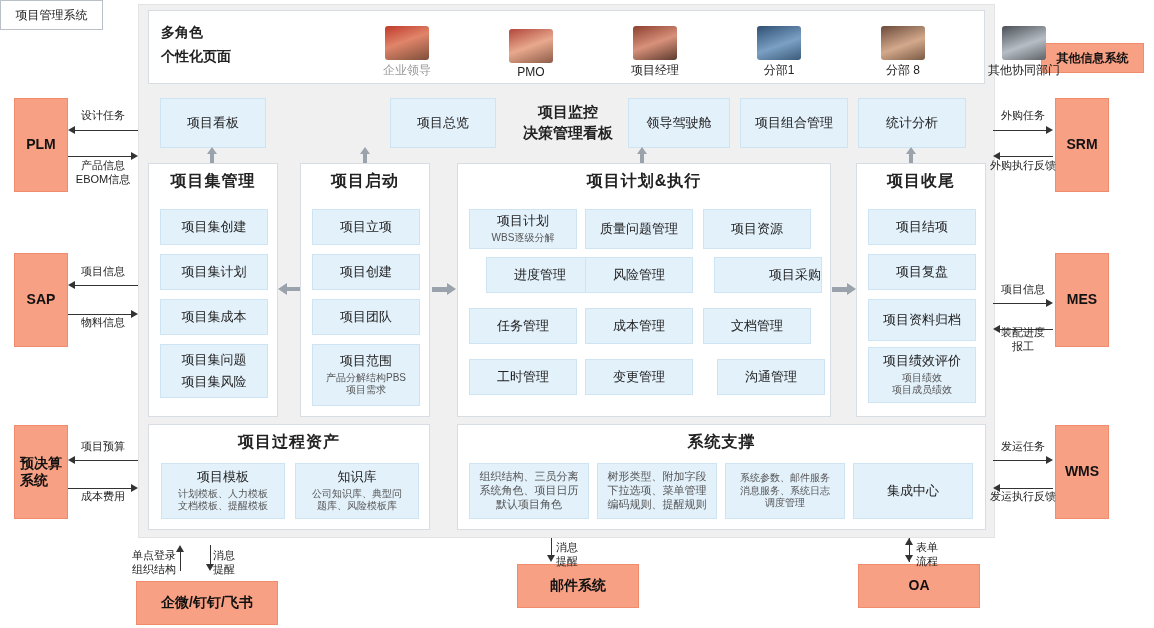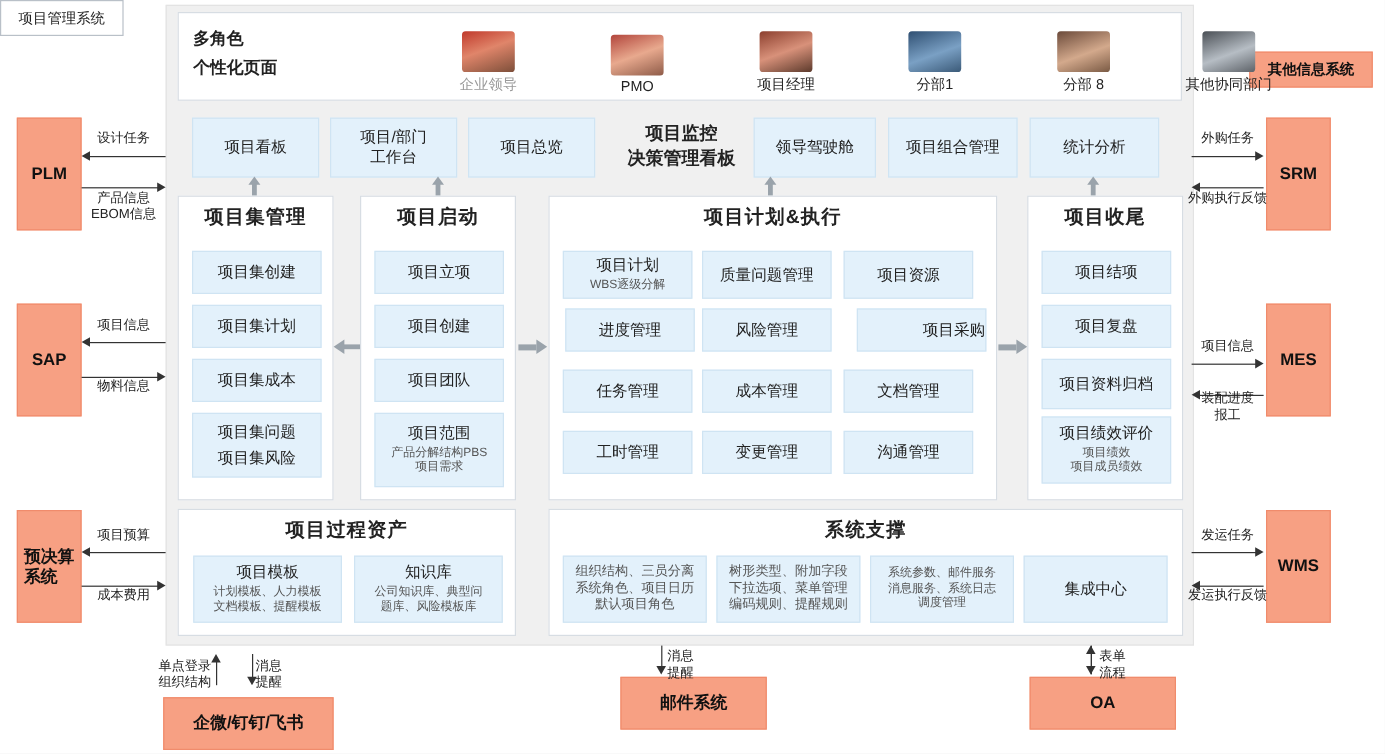--- a/index.html
+++ b/index.html
@@ -111,24 +111,20 @@
     </div>
     <div class="persona" style="left: 820px; width: 110px;" id="persona6">
       <div class="pimg" style="background:linear-gradient(160deg,#4a4f55 0%,#b6bdc4 55%,#5d6268 100%);"></div>
       <div class="pname">其他协同部门</div>
     </div>
   </div>
 
   <div class="blue dashcell" style="left:160px;top:98px;width:104px;">
     <span>项目看板</span>
   </div>
-  <div class="blue dashcell" style="left:275px;top:98px;width:104px;white-space:pre-line;">
-    <span style="white-space:pre-line;">项目/部门
-工作台</span>
-  </div>
   <div class="blue dashcell" style="left:390px;top:98px;width:104px;">
     <span>项目总览</span>
   </div>
 
   <div id="dashtitle" style="left:505px;top:98px;">
     <div>项目监控</div>
     <div>决策管理看板</div>
   </div>
 
   <div class="blue dashcell" style="left:628px;top:98px;width:100px;">
@@ -195,21 +191,21 @@
       <span>项目计划</span>
       <span class="sub">WBS逐级分解</span>
     </div>
     <div class="blue" style="position:absolute;left:127px;top:45px;width:106px;height:38px;text-align:right;">
         <span>质量问题管理</span>
       </div>
     <div class="blue" style="position:absolute;left:245px;top:45px;width:106px;height:38px;">
         <span>项目资源</span>
       </div>
 
-    <div class="blue" style="position:absolute;left:13px;top:93px;width:106px;height:34px;">
+    <div class="blue" style="position:absolute;left:28px;top:93px;width:106px;height:34px;">
         <span>进度管理</span>
       </div>
     <div class="blue" style="position:absolute;left:127px;top:93px;width:106px;height:34px;">
         <span>风险管理</span>
       </div>
     <div class="blue" style="position:absolute;left:256px;top:93px;width:106px;height:34px;align-items:flex-end;">
         <span>项目采购</span>
       </div>
 
     <div class="blue" style="position:absolute;left:11px;top:144px;width:106px;height:34px;">
@@ -221,21 +217,21 @@
     <div class="blue" style="position:absolute;left:245px;top:144px;width:106px;height:34px;">
         <span>文档管理</span>
       </div>
 
     <div class="blue" style="position:absolute;left:11px;top:195px;width:106px;height:34px;">
         <span>工时管理</span>
       </div>
     <div class="blue" style="position:absolute;left:127px;top:195px;width:106px;height:34px;">
         <span>变更管理</span>
       </div>
-    <div class="blue" style="position:absolute;left:245px;top:195px;width:106px;height:34px;">
+    <div class="blue" style="position:absolute;left:259px;top:195px;width:106px;height:34px;">
         <span>沟通管理</span>
       </div>
   </div>
 
   <div class="rightarrow" style="left:832px;top:283px;"></div>
 
   <div class="panel" style="position:absolute;left:856px;top:163px;width:128px;height:252px;">
     <div class="panel-title">项目收尾</div>
     <div class="blue" style="position:absolute;left:11px;top:45px;width:106px;height:34px;">
         <span>项目结项</span>

